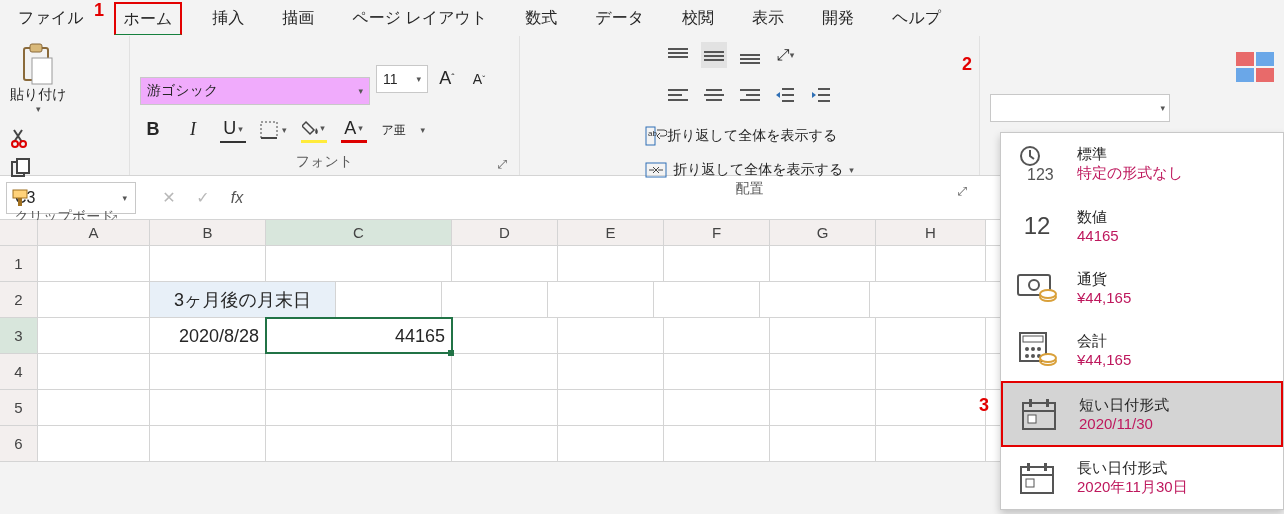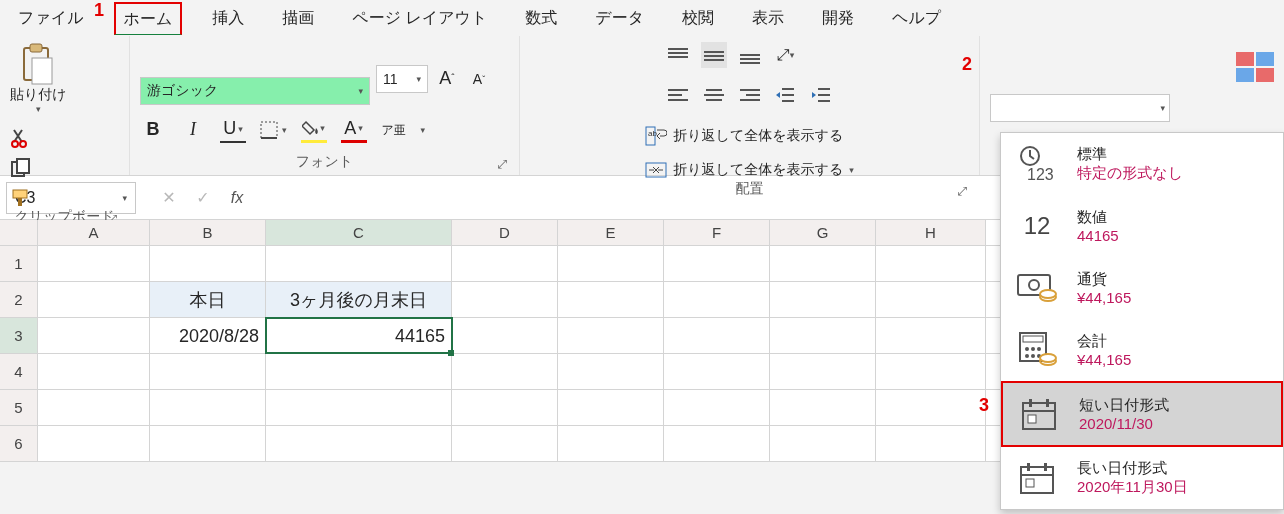--- a/index.html
+++ b/index.html
@@ -9,21 +9,21 @@
   .ribbon-tabs .tab.active { border-bottom: 1px solid #15803d; }
   .red-box { border: 2px solid #e30000; }
   .marker { position: absolute; color: #e30000; font-weight: bold; font-size: 18px; }
   .ribbon { display: flex; align-items: stretch; height: 140px; border-bottom: 1px solid #d4d4d4; background: #f3f3f3; }
   .group { display: flex; flex-direction: column; justify-content: space-between; padding: 6px 10px 2px; border-right: 1px solid #e1e1e1; position: relative; }
   .group-body { flex: 1; display: flex; flex-direction: column; justify-content: center; }
   .group-title { text-align: center; font-size: 14px; color: #5a5a5a; padding-bottom: 2px; position: relative; }
   .launcher { position: absolute; right: 2px; bottom: 2px; font-size: 12px; color: #5a5a5a; }
   .row { display: flex; align-items: center; gap: 6px; }
   .btn { display: inline-flex; align-items: center; justify-content: center; min-width: 26px; height: 26px; cursor: default; }
-  .font-select { width: 230px; height: 28px; border: 1px solid #c8c8c8; background: #86efac; padding: 0 6px; display: flex; align-items: center; justify-content: space-between; font-size: 14px; margin-top: 24px; }
+  .font-select { width: 230px; height: 28px; border: 1px solid #c8c8c8; background: #f0abfc; padding: 0 6px; display: flex; align-items: center; justify-content: space-between; font-size: 14px; margin-top: 24px; }
   .size-select { width: 52px; height: 28px; border: 1px solid #c8c8c8; background: #fff; padding: 0 6px; display: flex; align-items: center; justify-content: space-between; font-size: 14px; }
   .drop-caret { font-size: 9px; color: #555; }
   .underline-bar { border-bottom: 2px solid #333; }
   .underline-red { border-bottom: 3px solid #d00; }
   .underline-yellow { border-bottom: 3px solid #ffeb3b; }
   .align-box { width: 20px; height: 14px; display: inline-block; position: relative; }
   .align-box span { position: absolute; left: 0; right: 0; height: 2px; background: #555; }
   .fmt-picker { width: 180px; height: 28px; border: 1px solid #c8c8c8; background: #fff; display: flex; align-items: center; justify-content: flex-end; padding-right: 4px; }
   .fmt-menu { position: absolute; top: 96px; right: 0; width: 284px; background: #fff; border: 1px solid #c8c8c8; box-shadow: 0 4px 8px rgba(0,0,0,0.2); z-index: 50; }
   .fmt-item { display: flex; align-items: center; gap: 18px; padding: 10px 14px; cursor: default; }
@@ -202,21 +202,21 @@
             </div>
           <div class="btn">
               <svg width="20" height="16">
                 <path d="M6 2h12M6 8h12M6 14h12" stroke="#555" stroke-width="2"></path>
                 <path d="M0 5 L4 8 L0 11 Z" fill="#2f6fb5"></path>
               </svg>
             </div>
         </div>
       </div>
       <div style="display:flex; flex-direction:column; gap:14px;">
-        <div class="row" style="gap:6px;">
+        <div class="row" style="gap:0;">
           <svg width="22" height="20" viewBox="0 0 22 20">
               <rect x="1" y="1" width="9" height="18" fill="none" stroke="#2f6fb5"></rect>
               <text x="3" y="10" font-size="8" fill="#333">ab</text>
               <path d="M12 4 h7 a3 3 0 0 1 0 6 h-4" fill="none" stroke="#444"></path>
               <path d="M15 7 l-3 3 l3 3" fill="none" stroke="#444"></path>
             </svg>
           <span style="font-size:14px;">折り返して全体を表示する</span>
         </div>
         <div class="row" style="gap:6px;">
           <svg width="22" height="20" viewBox="0 0 22 20">
@@ -372,21 +372,20 @@
         <div class="cell cC"></div>
         <div class="cell cD"></div>
         <div class="cell cE"></div>
         <div class="cell cF"></div>
         <div class="cell cG"></div>
         <div class="cell cH"></div>
     </div>
     <div class="row-line">
       <div class="row-hdr">2</div>
       <div class="cell cA"></div>
-      <div class="cell cB cell-hdr">本日</div>
       <div class="cell cC cell-hdr">3ヶ月後の月末日</div>
       <div class="cell cD"></div>
         <div class="cell cE"></div>
         <div class="cell cF"></div>
         <div class="cell cG"></div>
         <div class="cell cH"></div>
     </div>
     <div class="row-line">
       <div class="row-hdr hdr-sel">3</div>
       <div class="cell cA"></div>

